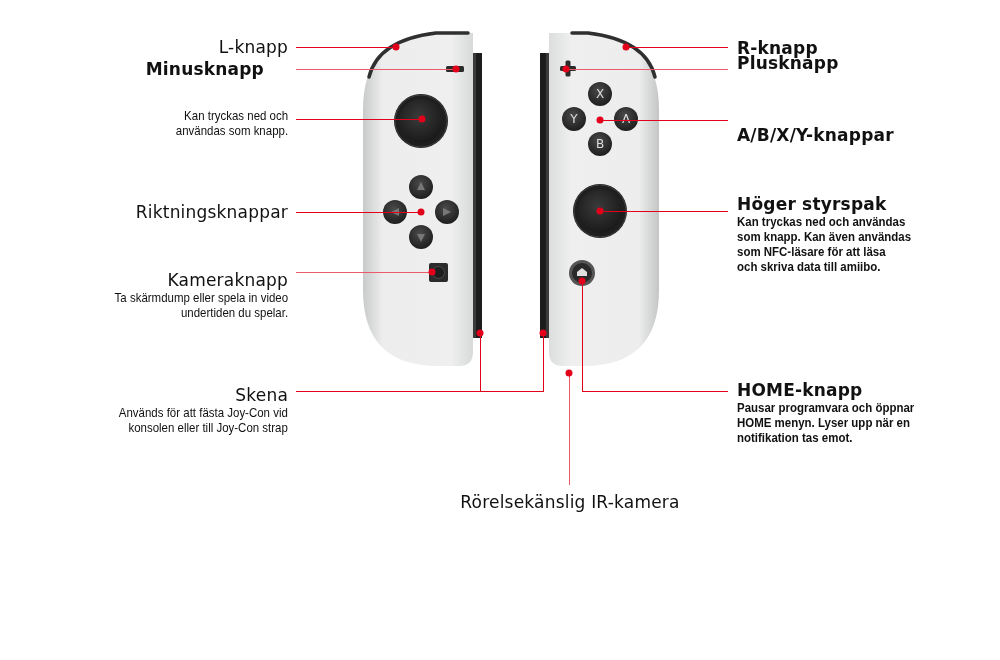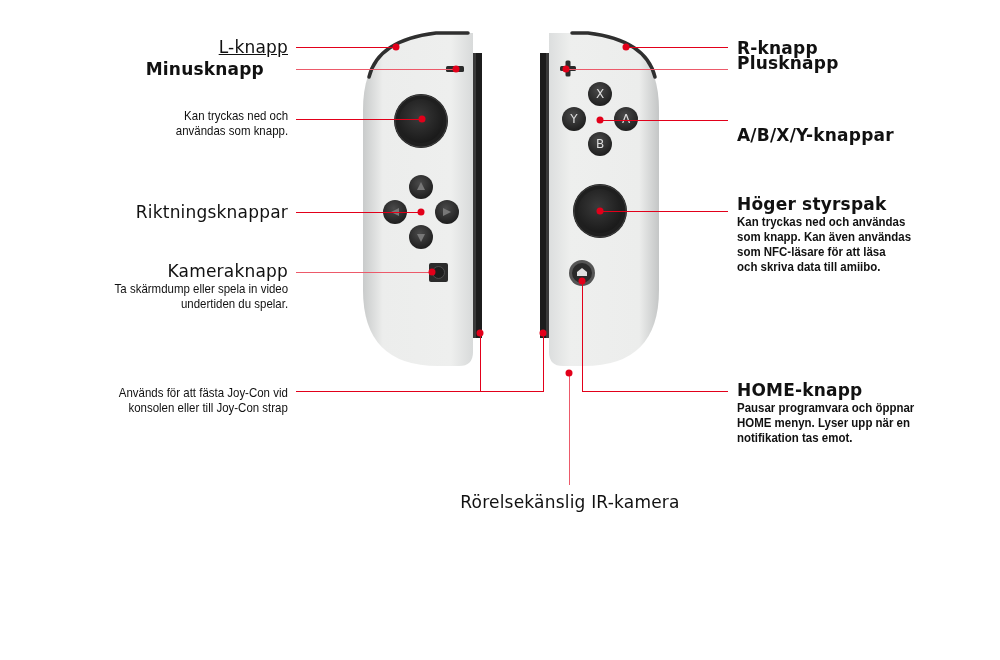--- a/index.html
+++ b/index.html
@@ -138,39 +138,40 @@
 
 <div class="line light" style="left:566px;top:69px;width:162px;height:1px;"></div>
 <div class="dot" style="left:566px;top:69px;"></div>
 
 <div class="line" style="left:600px;top:120px;width:128px;height:1px;"></div>
 <div class="dot" style="left:600px;top:120px;"></div>
 
 <div class="line" style="left:600px;top:211px;width:128px;height:1px;"></div>
 <div class="dot" style="left:600px;top:211px;"></div>
 
-<div class="abs left" style="right:712px;top:37px;text-decoration:underline;">
+<div class="abs left" style="right:712px;top:37px;">
   <div class="title">L-knapp</div>
 </div>
 <div class="abs left" style="right:736px;top:59px;font-weight:bold;">
   <div class="title">Minusknapp</div>
 </div>
 <div class="abs left" style="right:712px;top:108px;">
   <div class="desc">Kan tryckas ned och</div>
   <div class="desc">användas som knapp.</div>
 </div>
 <div class="abs left" style="right:712px;top:202px;">
   <div class="title">Riktningsknappar</div>
 </div>
-<div class="abs left" style="right:712px;top:261px;">
+<div class="abs left" style="right:712px;top:270px;">
   <div class="title">Kameraknapp</div>
   <div class="desc">Ta skärmdump eller spela in video</div>
   <div class="desc">undertiden du spelar.</div>
 </div>
 <div class="abs left" style="right:712px;top:385px;">
+  <div class="title">Skena</div>
   <div class="desc">Används för att fästa Joy-Con vid</div>
   <div class="desc">konsolen eller till Joy-Con strap</div>
 </div>
 
 <div class="abs right" style="left:737px;top:38px;">
   <div class="title">R-knapp</div>
 </div>
 <div class="abs right" style="left:737px;top:53px;">
   <div class="title">Plusknapp</div>
 </div>

